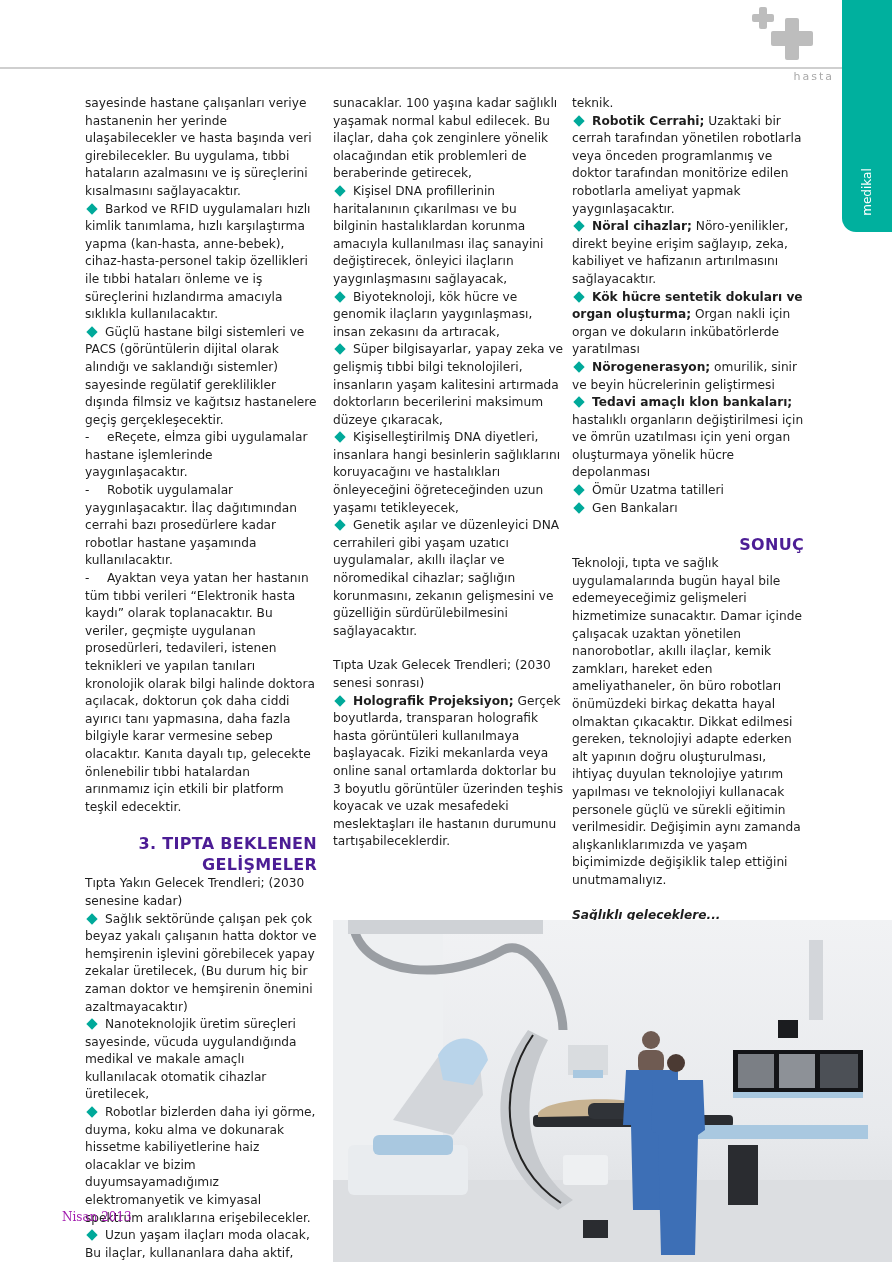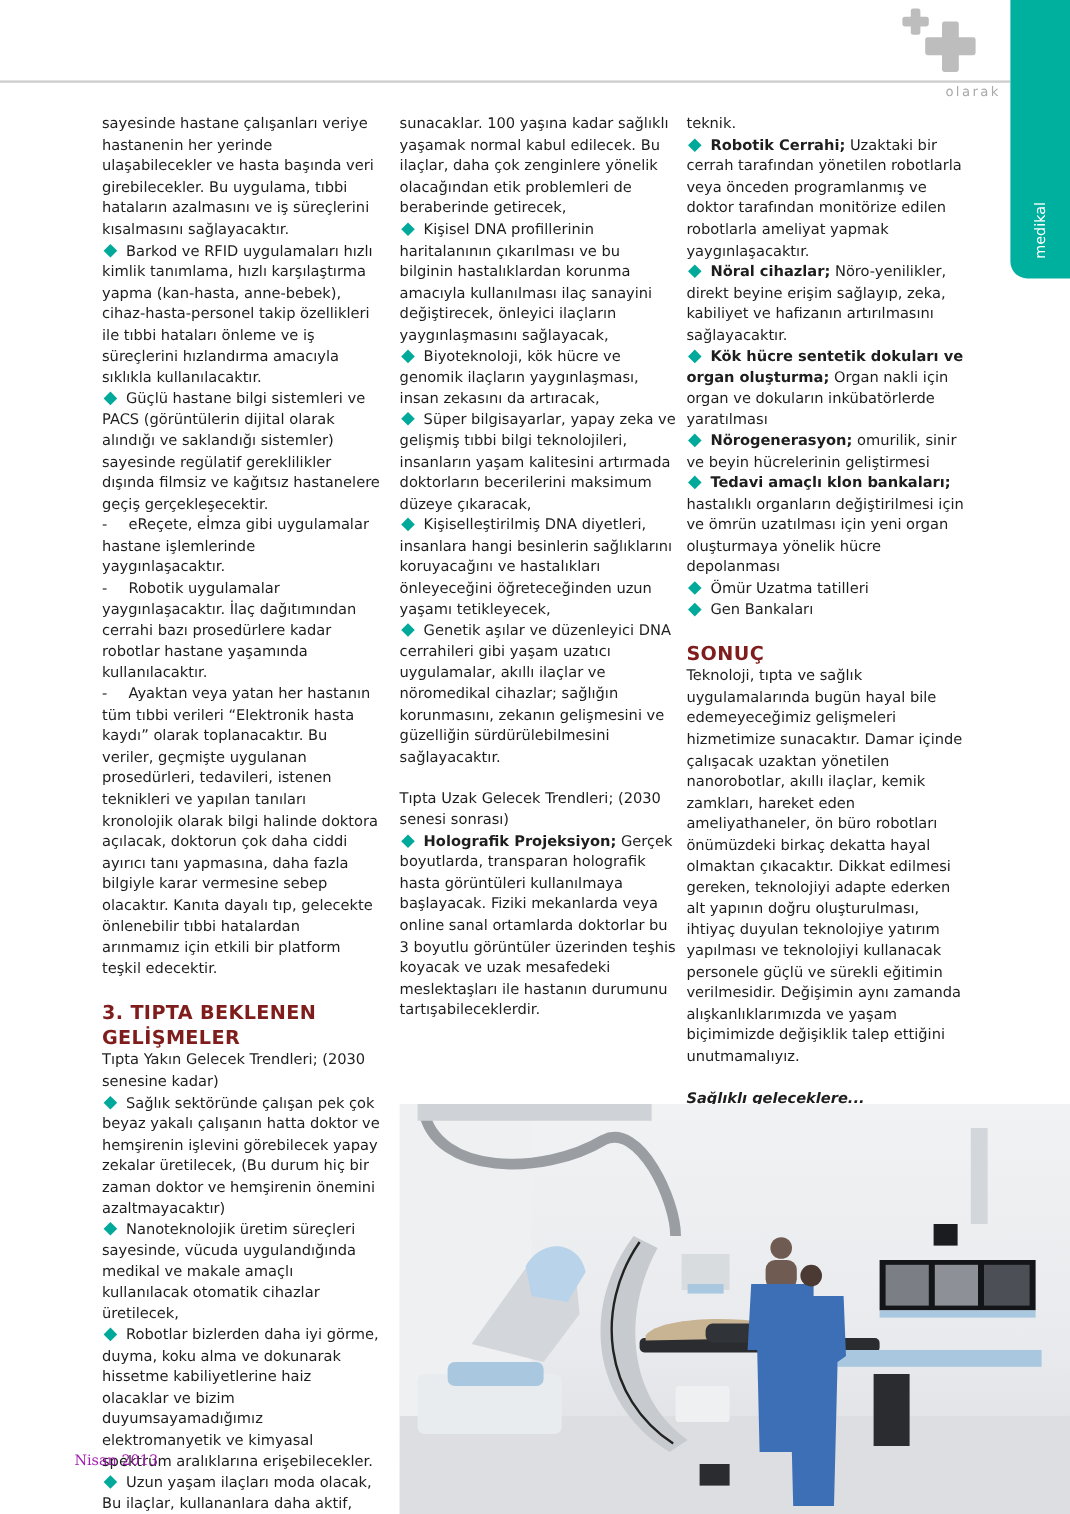--- a/index.html
+++ b/index.html
@@ -37,40 +37,40 @@
   .col2 { left: 333px; width: 232px; }
   .col3 { left: 572px; width: 232px; }
   .bullet { display: block; }
   .dia {
     display: inline-block; width: 8px; height: 8px; background: #00a99a; transform: rotate(45deg);
     margin: 0 9px 1px 3px; vertical-align: middle;
   }
   .dash { display: inline-block; width: 22px; }
   b.k { font-weight: bold; }
   h2.sec {
-    margin: 0; color: #7f1d1d; font-size: 16px; line-height: 21px; font-weight: bold; letter-spacing: 0.3px;
+    margin: 0; color: #4c1d95; font-size: 16px; line-height: 21px; font-weight: bold; letter-spacing: 0.3px; text-align: right;
   }
   .sub { font-weight: normal; }
   .gap { height: 17px; }
   .italic { font-style: italic; font-weight: bold; }
   .footer {
     position: absolute; left: 62px; top: 1210px; color: #a21caf; font-family: "DejaVu Serif", serif; font-size: 12px;
   }
   .photo {
     position: absolute; left: 333px; top: 920px; width: 559px; height: 342px; overflow: hidden;
     background: linear-gradient(180deg, #f1f2f4 0%, #e8eaed 60%, #d9dbde 100%);
   }
 </style>
 </head>
 <body>
 
 <div class="top-rule"></div>
 <div class="plus-small"></div>
 <div class="plus-big"></div>
-<div class="section-label">olarak</div>
+<div class="section-label">hasta</div>
 <div class="side-tab">
   <span class="side-tab-label">medikal</span>
 </div>
 
 <div class="col col1">
   <p>sayesinde hastane çalışanları veriye hastanenin her yerinde ulaşabilecekler ve hasta başında veri girebilecekler. Bu uygulama, tıbbi hataların azalmasını ve iş süreçlerini kısalmasını sağlayacaktır.</p>
   <p class="bullet"><span class="dia"></span><span>Barkod ve RFID uygulamaları hızlı kimlik tanımlama, hızlı karşılaştırma yapma (kan-hasta, anne-bebek), cihaz-hasta-personel takip özellikleri ile tıbbi hataları önleme ve iş süreçlerini hızlandırma amacıyla sıklıkla kullanılacaktır.</span></p>
   <p class="bullet"><span class="dia"></span><span>Güçlü hastane bilgi sistemleri ve PACS (görüntülerin dijital olarak alındığı ve saklandığı sistemler) sayesinde regülatif gereklilikler dışında filmsiz ve kağıtsız hastanelere geçiş gerçekleşecektir.</span></p>
   <p><span class="dash">-</span><span>eReçete, eİmza gibi uygulamalar hastane işlemlerinde yaygınlaşacaktır.</span></p>
   <p><span class="dash">-</span><span>Robotik uygulamalar yaygınlaşacaktır. İlaç dağıtımından cerrahi bazı prosedürlere kadar robotlar hastane yaşamında kullanılacaktır.</span></p>

